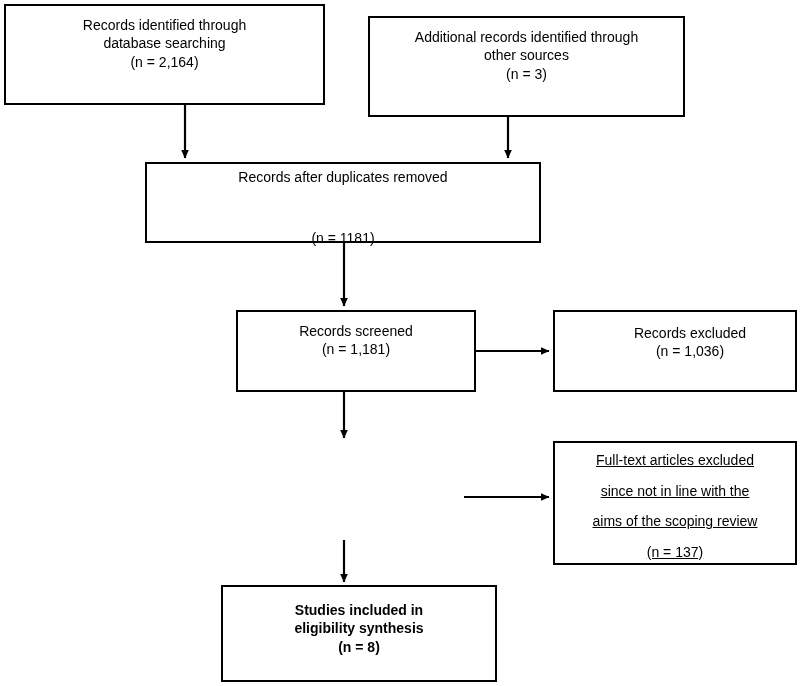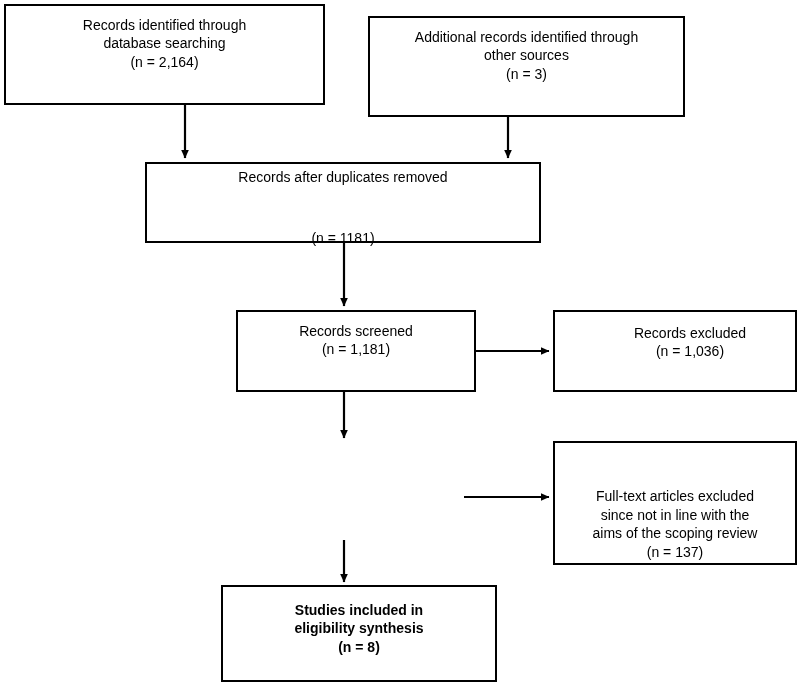--- a/index.html
+++ b/index.html
@@ -43,21 +43,21 @@
   .flow-box .ln {
     display: block;
     white-space: nowrap;
   }
   
   .box-top { justify-content: flex-start; padding-top: 10px; }
   .box-dup { justify-content: space-between; padding-top: 4px; gap: 43px; }
   .box-screened { justify-content: flex-start; padding-top: 10px; }
   .box-excluded { justify-content: flex-start; padding-top: 12px; }
   .box-fulltext { justify-content: flex-start; padding-top: 10px; }
-  .box-ftexcluded { justify-content: flex-end; padding-top: 20px; }
+  .box-ftexcluded { justify-content: space-between; padding-top: 8px; text-decoration: underline; }
   .box-included { justify-content: flex-start; padding-top: 14px; }
 </style>
 </head>
 <body>
 
 <div id="diagram-root">
 
   <svg id="flow-svg" viewBox="0 0 800 686">
     <defs>
       <marker id="arrowhead" markerWidth="9" markerHeight="9" refX="8.2" refY="4.5" orient="auto" markerUnits="userSpaceOnUse">

